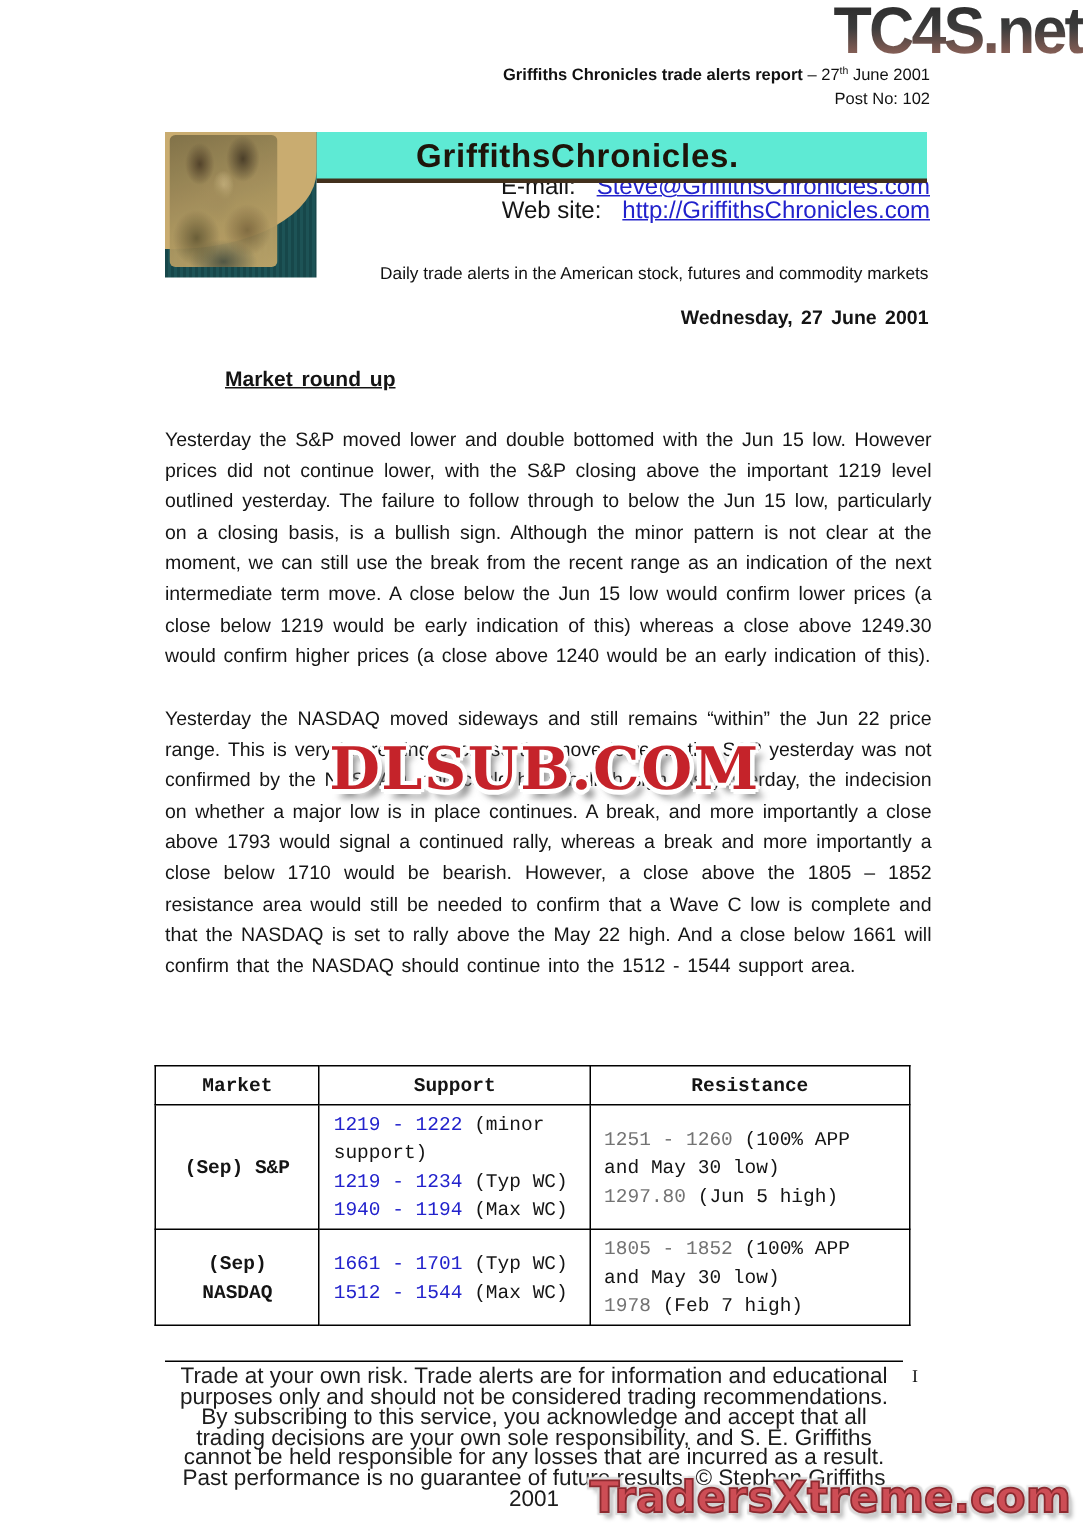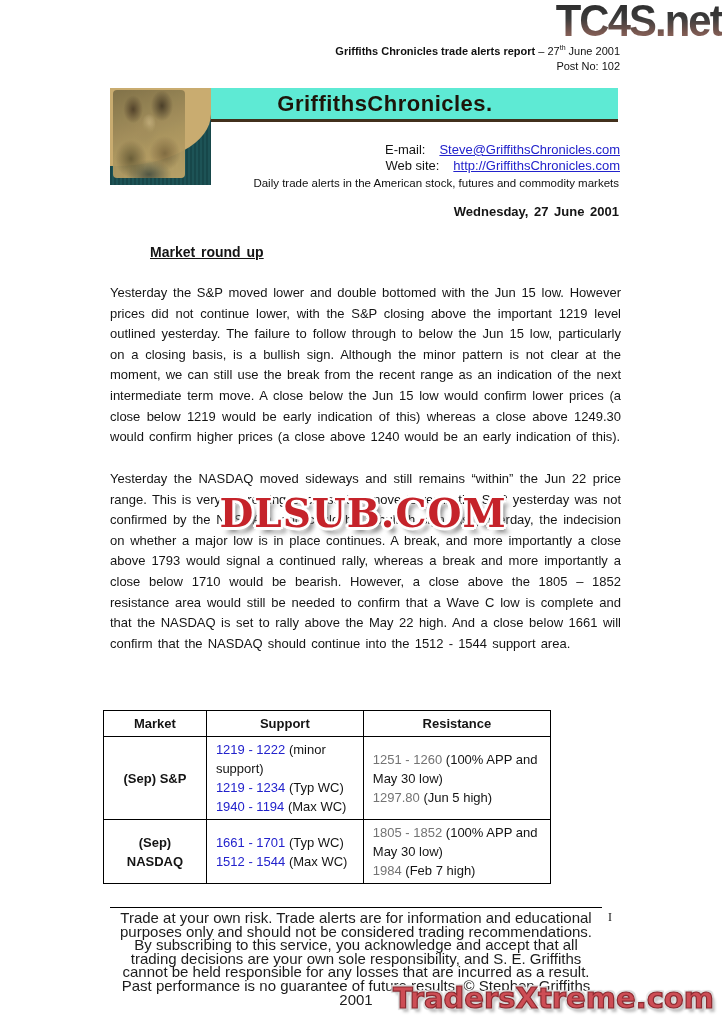--- a/index.html
+++ b/index.html
@@ -45,21 +45,21 @@
       radial-gradient(ellipse 16px 22px at 68% 18%, rgba(55,45,30,.85), transparent 70%),
       radial-gradient(ellipse 18px 24px at 45% 48%, rgba(160,140,90,.95), transparent 70%),
       radial-gradient(ellipse 10px 14px at 50% 38%, rgba(210,190,140,.9), transparent 70%),
       radial-gradient(ellipse 22px 26px at 25% 78%, rgba(95,85,50,.9), transparent 72%),
       radial-gradient(ellipse 22px 24px at 72% 72%, rgba(120,100,60,.9), transparent 72%),
       radial-gradient(ellipse 30px 20px at 50% 96%, rgba(60,70,60,.8), transparent 75%),
       linear-gradient(160deg,#7e7048,#a8935e 55%,#c0a669);
   }
 
   
-  .contact { position:absolute; top:142px; right:104px; font-size:13px; line-height:15.5px; }
+  .contact { position:absolute; top:117px; right:104px; font-size:16px; line-height:15.5px; }
   .contact .row { display:flex; justify-content:flex-end; gap:14px; }
   .contact a { color:#2222cc; text-decoration:underline; cursor:pointer; }
   .tagline { position:absolute; top:177px; right:105px; font-size:11.5px; color:#111; }
   .dateline { position:absolute; top:204px; right:105px; font-size:13px; font-weight:bold;
     word-spacing:2px; }
 
   
   .heading { position:absolute; left:110px; top:244px; font-size:14px; font-weight:bold;
     text-decoration:underline; word-spacing:2px;padding-left:40px; }
   .para { position:absolute; left:110px; width:511px; font-size:13px; line-height:20.6px;
@@ -70,22 +70,22 @@
   
   .watermark { position:absolute; left:363px; top:490px; transform:translateX(-50%);
     z-index:5; font-family:"DejaVu Serif", serif; font-weight:bold; font-size:39px;
     letter-spacing:1px; color:#c5232a; white-space:nowrap;
     text-shadow:
       -2px -2px 0 #fff, 2px -2px 0 #fff, -2px 2px 0 #fff, 2px 2px 0 #fff,
       -3px 0 0 #fff, 3px 0 0 #fff, 0 3px 0 #fff, 0 -3px 0 #fff,
       5px 6px 4px rgba(110,110,110,.75); }
 
   
-  .market-table { position:absolute; left:103px; top:710px; width:448px;
-    border-collapse:collapse; font-size:13px; }
+  .market-table { position:absolute; left:103px; top:710px; width:504px;
+    border-collapse:collapse; font-size:13px;font-family:Liberation Mono, monospace; }
   .market-table th, .market-table td { border:1.5px solid #000; padding:3px 9px;
     vertical-align:middle; line-height:19px; }
   .market-table th { text-align:center; font-weight:bold; height:26px; }
   .market-table td.market { text-align:center; font-weight:bold; width:112px; }
   .market-table td.support { width:186px; }
   .market-table td.resist { width:220px; }
   .val-s { color:#2222cc;text-align:right; }
   .val-r { color:#737373; }
 
   
@@ -168,21 +168,21 @@
       </td>
     </tr>
     <tr>
       <td class="market">(Sep) NASDAQ</td>
       <td class="support">
         <div><span class="val-s">1661 - 1701</span><span> (Typ WC)</span></div>
         <div><span class="val-s">1512 - 1544</span><span> (Max WC)</span></div>
       </td>
       <td class="resist">
         <div><span class="val-r">1805 - 1852</span><span>  (100% APP and May 30 low)</span></div>
-        <div><span class="val-r">1984</span><span>  (Feb 7 high)</span></div>
+        <div><span class="val-r">1978</span><span>  (Feb 7 high)</span></div>
       </td>
     </tr>
   </tbody>
     </table>
 
   <div class="footer-rule"></div>
   <div class="disclaimer">Trade at your own risk. Trade alerts are for information and educational purposes only and should not be considered trading recommendations. By subscribing to this service, you acknowledge and accept that all trading decisions are your own sole responsibility, and S. E. Griffiths cannot be held responsible for any losses that are incurred as a result.  Past performance is no guarantee of future results.  © Stephen Griffiths 2001</div>
   <div class="page-num">I</div>
 
   <div class="txtreme">TradersXtreme.com</div>

